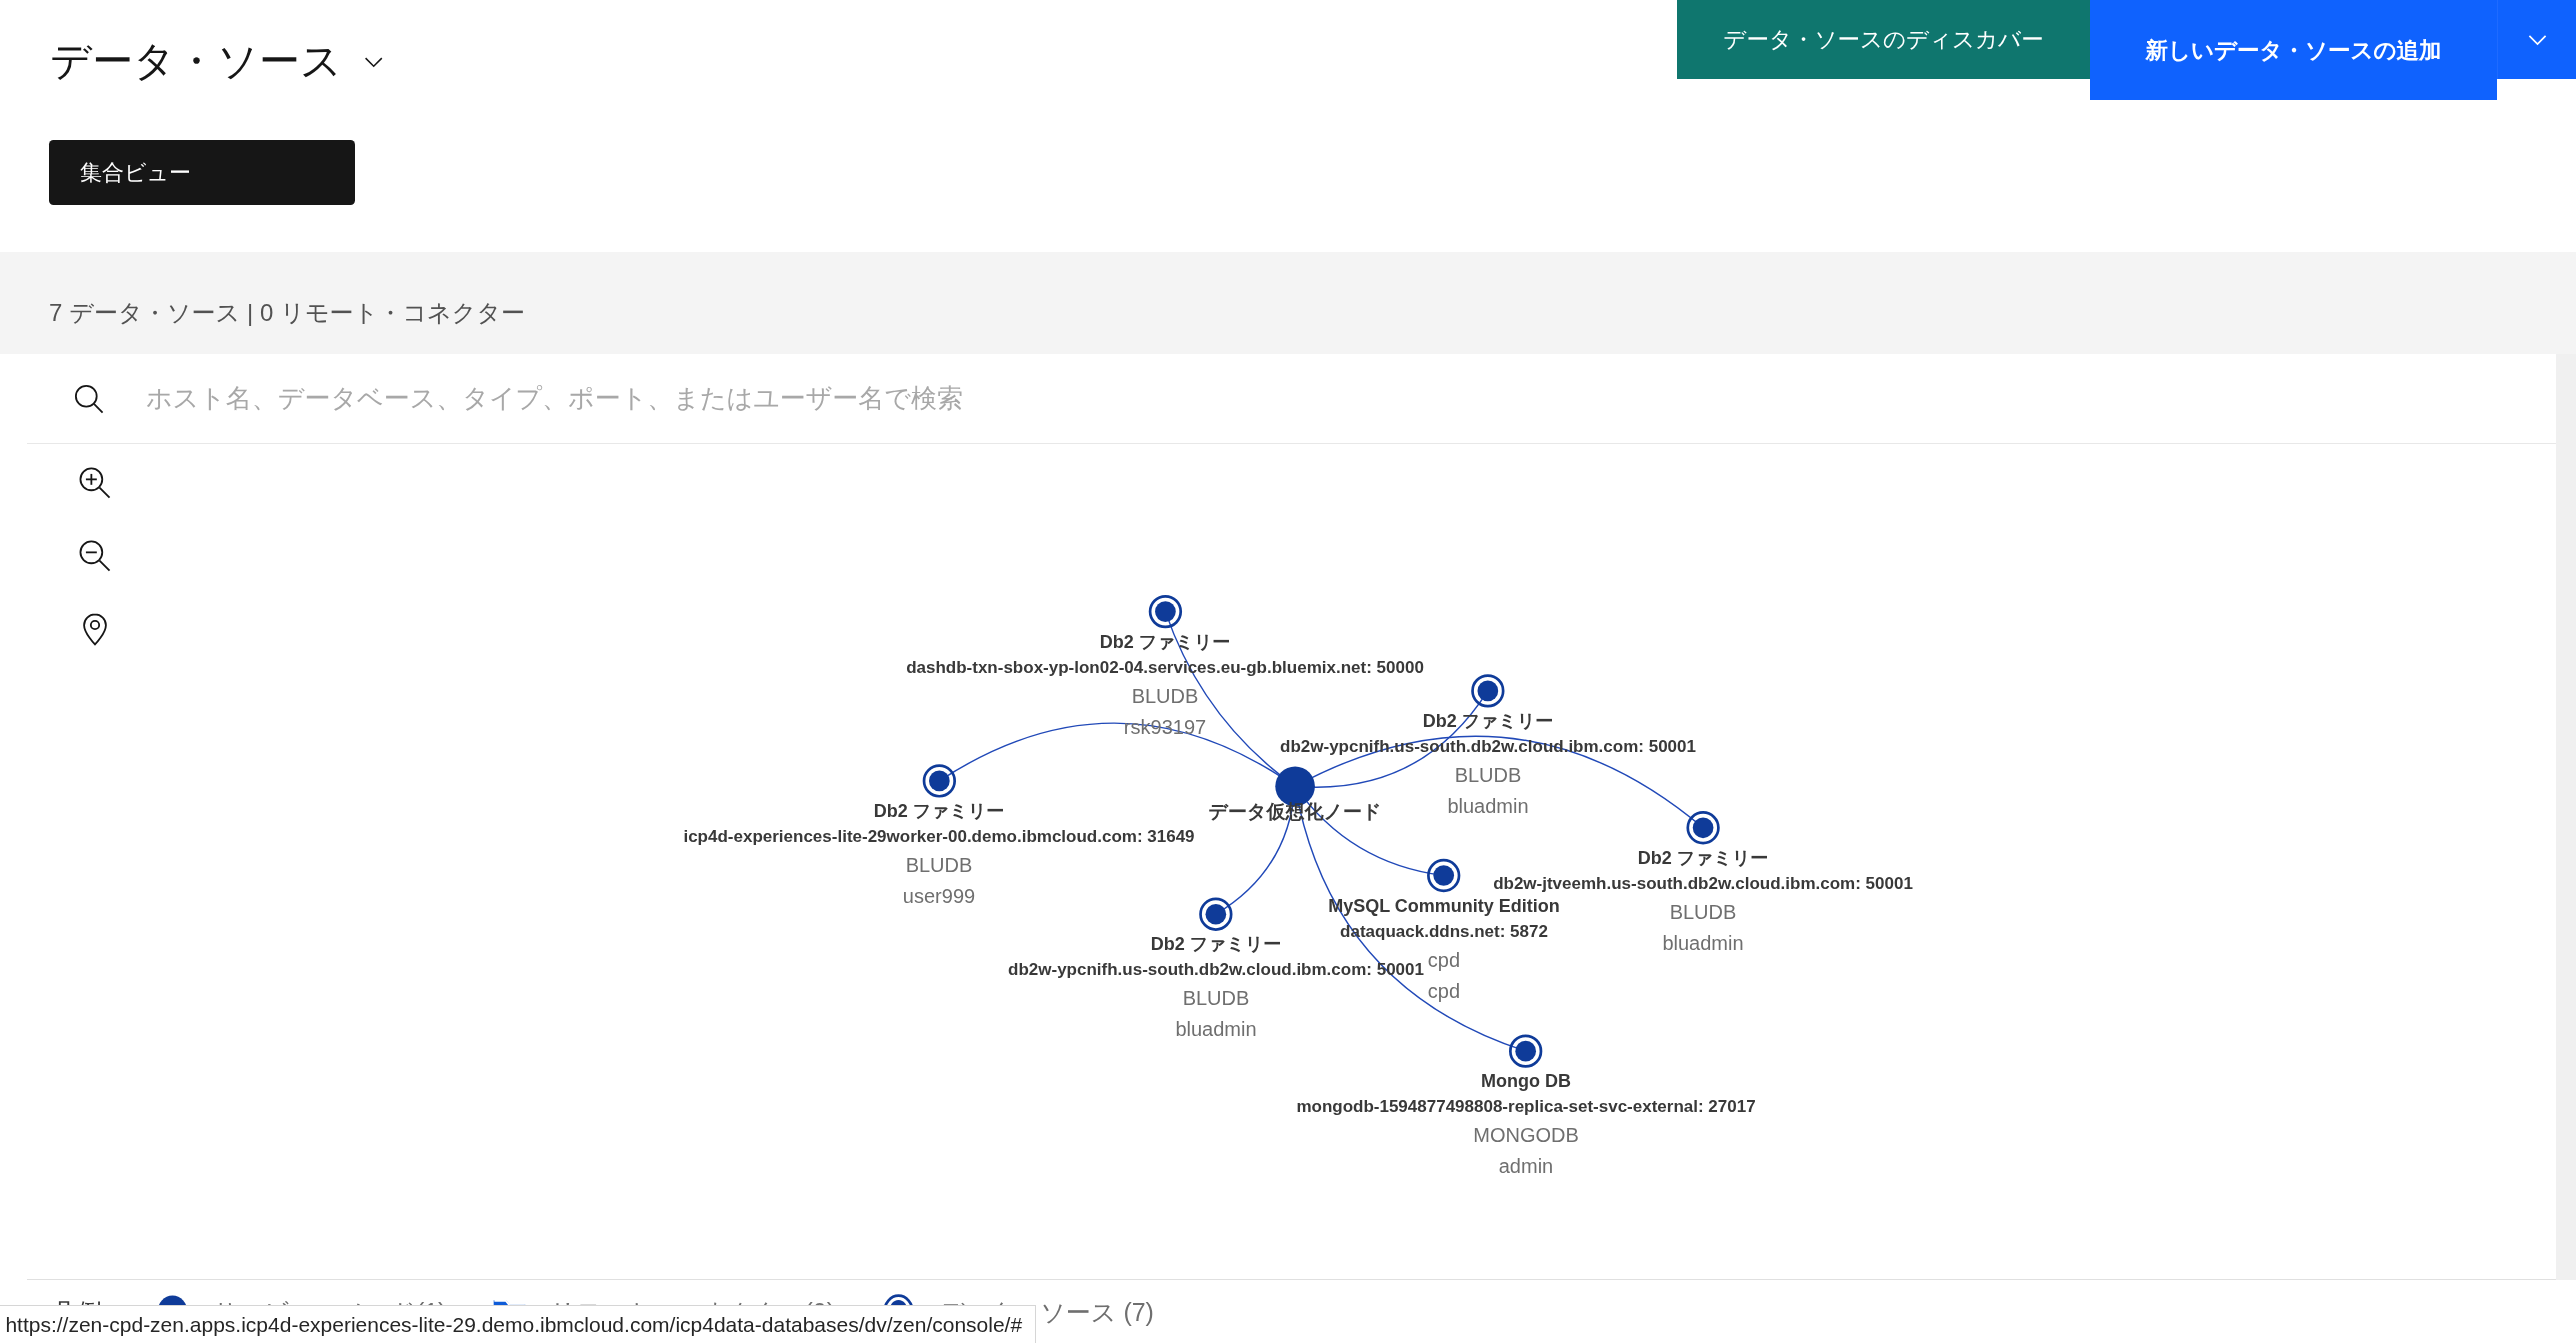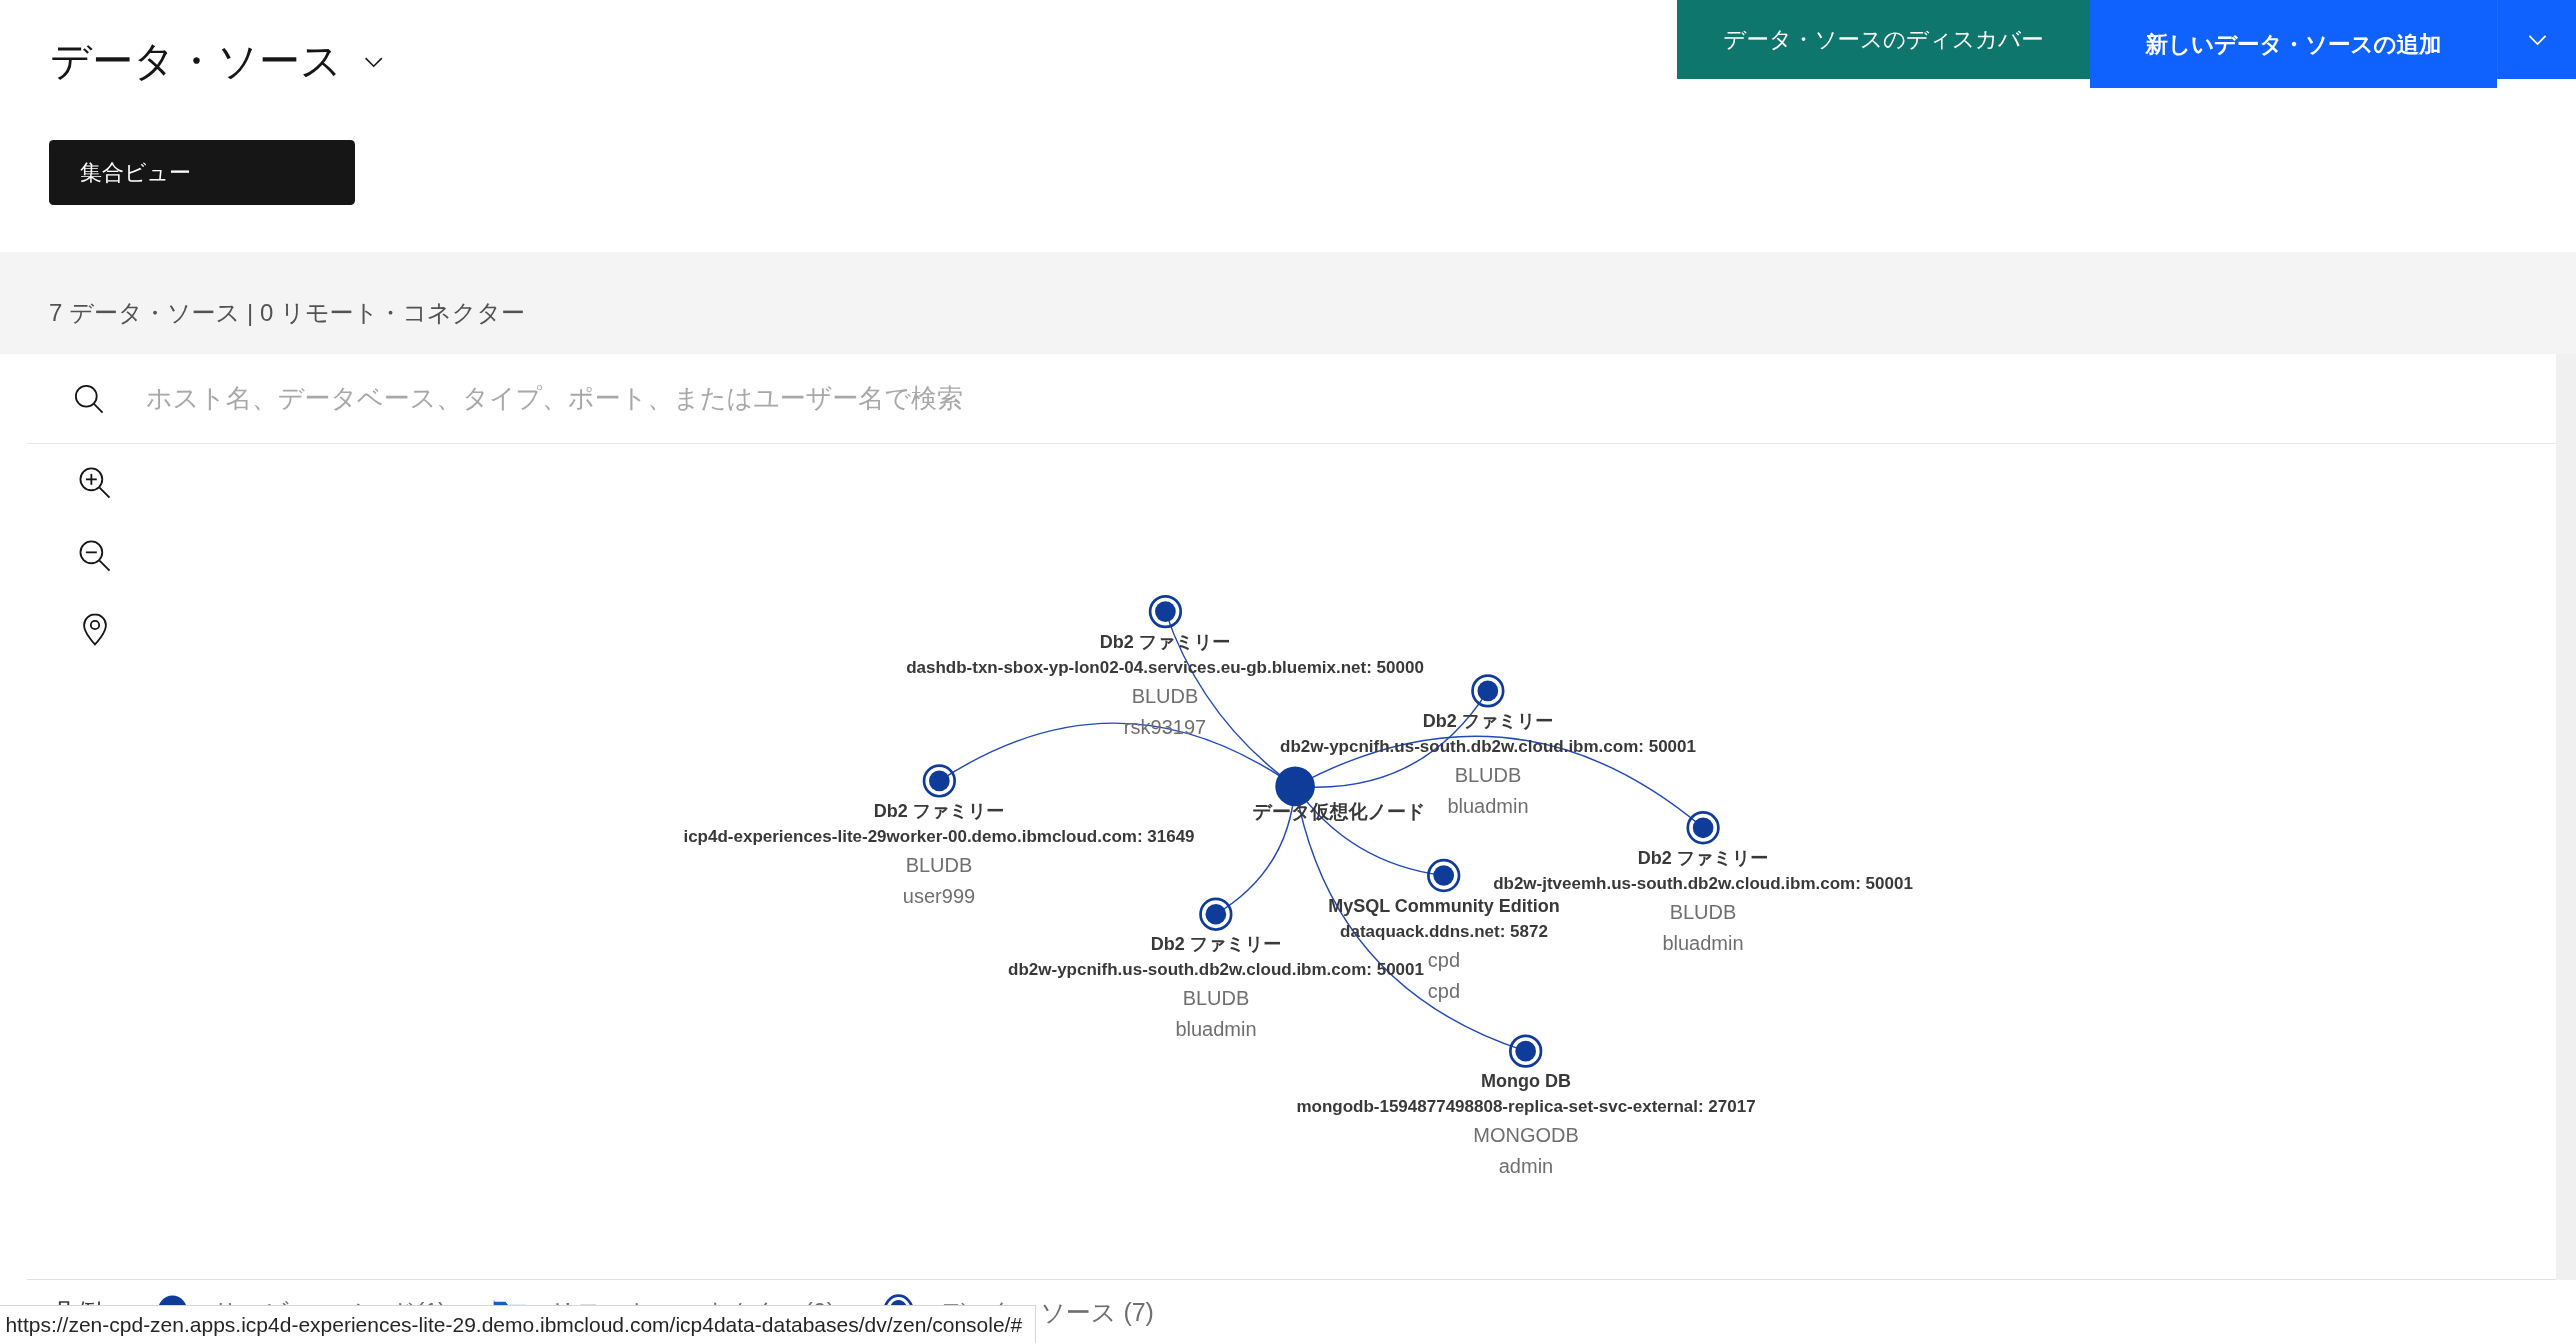--- a/index.html
+++ b/index.html
@@ -37,21 +37,21 @@
     font-size: 22.5px; font-weight: 400;
     display: flex; align-items: center; justify-content: center;
     padding: 0 31px; min-width: 413px; height: 79px;
     border: none; cursor: pointer;
     font-family: "Liberation Sans", sans-serif;
   }
   .btn-add {
     background: #0f62fe; color: #ffffff;
     font-size: 22.5px; font-weight: 600;
     display: flex; align-items: center; justify-content: center;
-    padding: 0 31px; min-width: 407px; height: 88px;
+    padding: 0 31px; min-width: 407px; height: 100px;
     border: none; cursor: pointer;
     font-family: "Liberation Sans", sans-serif;
   }
   .btn-add-caret {
     background: #0f62fe; width: 79px; height: 79px;
     display: flex; align-items: center; justify-content: center;
     border: none; cursor: pointer;
     border-left: 0.9px solid #1f6bff;
   }
 
@@ -269,21 +269,21 @@
           <g>
             <circle cx="1320" cy="521" r="17" fill="none" stroke="#0f3b99" stroke-width="3"></circle>
             <circle cx="1320" cy="521" r="11.5" fill="#0f3b99"></circle>
           </g>
           <g>
             <circle cx="1664" cy="673" r="17" fill="none" stroke="#0f3b99" stroke-width="3"></circle>
             <circle cx="1664" cy="673" r="11.5" fill="#0f3b99"></circle>
           </g>
         </svg>
       <div id="graph-labels">
-          <div class="center-label" style="left: 1312px; top: 354px;">データ仮想化ノード</div>
+          <div class="center-label" style="left: 1268px; top: 354px;">データ仮想化ノード</div>
           <div class="node-label-group" style="left: 1138px; top: 184px;">
             <div class="nl-type">Db2 ファミリー</div>
             <div class="nl-host">dashdb-txn-sbox-yp-lon02-04.services.eu-gb.bluemix.net: 50000</div>
             <div class="nl-db">BLUDB</div>
             <div class="nl-user">rsk93197</div>
           </div>
           <div class="node-label-group" style="left: 1461px; top: 263px;">
             <div class="nl-type">Db2 ファミリー</div>
             <div class="nl-host">db2w-ypcnifh.us-south.db2w.cloud.ibm.com: 50001</div>
             <div class="nl-db">BLUDB</div>

